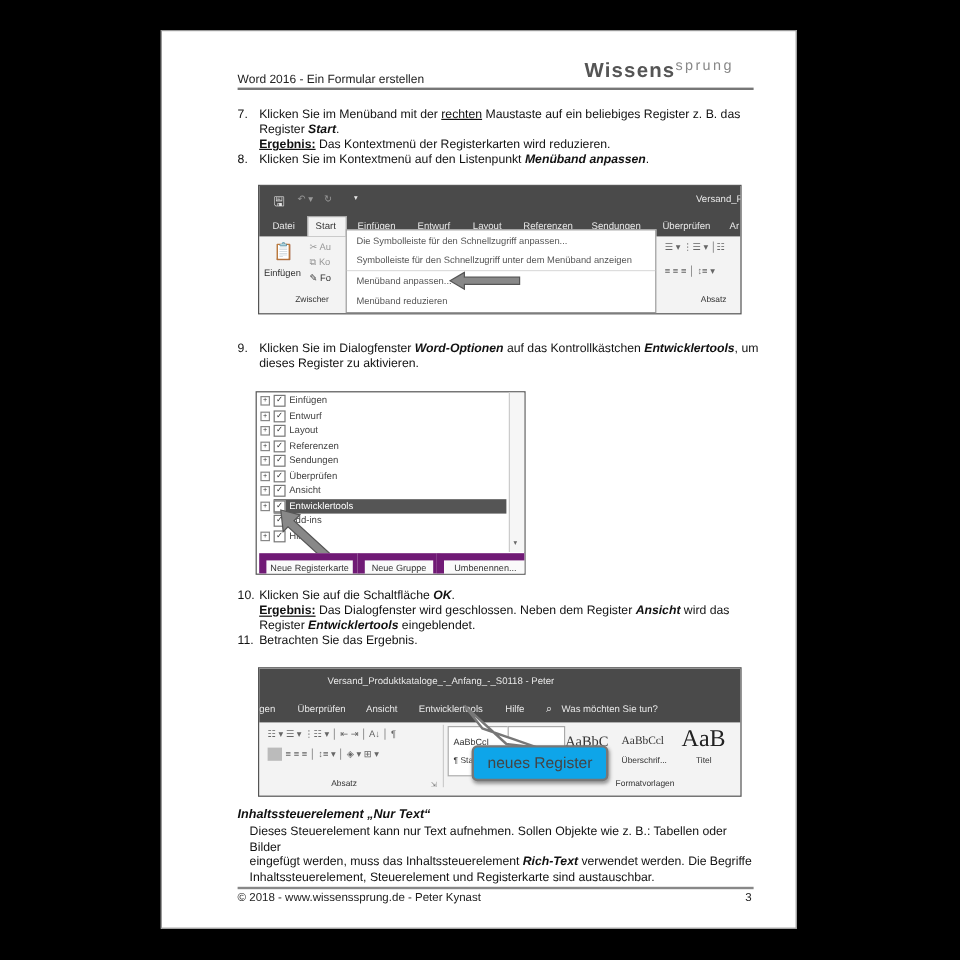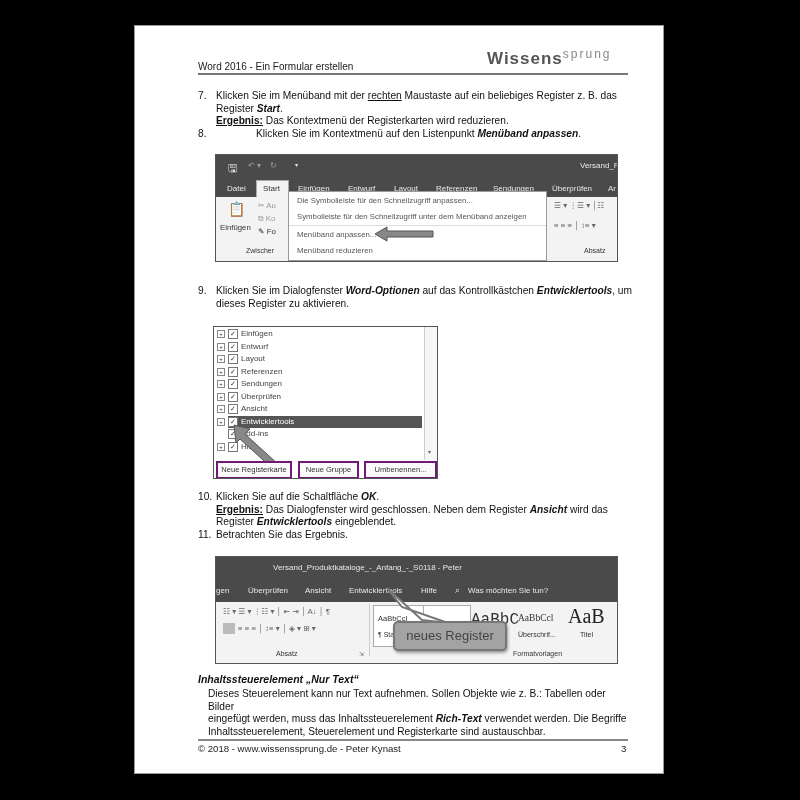--- a/index.html
+++ b/index.html
@@ -31,27 +31,27 @@
   .ctx-sep { position:absolute; left:0; width:100%; height:1px; background:#ddd; }
   .rbtxt { position:absolute; font-size:7.8px; color:#333; white-space:nowrap; }
 
   
   .shot2 { left:78px; top:300px; width:223px; height:151px; border:1px solid #555; background:#fff; overflow:hidden; }
   .tree-row { position:absolute; left:3px; height:12px; font-size:8px; color:#444; white-space:nowrap; }
   .plus { display:inline-block; width:6px; height:6px; border:1px solid #888; font-size:6px; line-height:6px; text-align:center; margin-right:3px; vertical-align:middle; color:#333; }
   .chk { display:inline-block; width:8px; height:8px; border:1px solid #777; font-size:7px; line-height:8px; text-align:center; margin-right:3px; vertical-align:middle; color:#333; background:#fff; }
   .sel { left:14px; width:194px; background:#555; }
   .scroll { left:210px; top:0; width:12px; height:133px; border-left:1px solid #ccc; background:#f6f6f6; }
-  .btn2 { position:absolute; top:134px; height:14px; border:2px solid #701a75; font-size:7.6px; color:#333; text-align:center; line-height:14px; background:#fafafa; white-space:nowrap; }
+  .btn2 { position:absolute; top:134px; height:14px; border:6px solid #701a75; font-size:7.6px; color:#333; text-align:center; line-height:14px; background:#fafafa; white-space:nowrap; }
 
   
   .shot3 { left:80px; top:530px; width:401px; height:106px; border:1px solid #555; background:#f3f3f3; overflow:hidden; }
   .s3-dark { left:0; top:0; width:401px; height:45px; background:#4a4a4a; }
   .s3-div { position:absolute; width:1px; background:#ccc; }
-  .callout { left:177px; top:64px; width:110px; height:26px; background:#a3a3a3; border:2px solid #777; border-radius:5px; font-size:13px; color:#444; text-align:center; line-height:26px; box-shadow:1px 2px 3px #999; }
+  .callout { left:177px; top:64px; width:110px; height:26px; background:#0ea5e9; border:2px solid #777; border-radius:5px; font-size:13px; color:#444; text-align:center; line-height:26px; box-shadow:1px 2px 3px #999; }
 
   .h-section { left:63px; top:647px; font-size:10.5px; font-weight:bold; font-style:italic; }
   .para { left:73px; top:662px; width:420px; font-size:10.2px; line-height:12.5px; }
   .ftr-line { left:63px; top:713px; width:430px; height:2px; background:#888; }
   .ftr-l { left:63px; top:717px; font-size:9.6px; color:#222; }
   .ftr-r { left:486px; top:717px; font-size:9.6px; color:#222; }
 </style>
 </head>
 <body>
 
@@ -65,21 +65,21 @@
     <span class="num" style="left:0; top:0;">7.</span>
     <div class="ind" style="left:18px; top:0;">
       <span>Klicken Sie im Menüband mit der </span><span class="u">rechten</span><span> Maustaste auf ein beliebiges Register z. B. das</span><br>
       <span>Register </span><span class="bi">Start</span><span>.</span><br>
       <span class="erg">Ergebnis:</span><span> Das Kontextmenü der Registerkarten wird reduzieren.</span>
     </div>
   </div>
 
   <div class="txt abs" style="left:63px; top:102px; width:440px;">
     <span class="num" style="left:0; top:0;">8.</span>
-    <div class="ind" style="left:18px; top:0;margin-left:40px;"><span>Klicken Sie im Kontextmenü auf den Listenpunkt </span><span class="bi">Menüband anpassen</span><span>.</span></div>
+    <div class="ind" style="left:18px; top:0;"><span>Klicken Sie im Kontextmenü auf den Listenpunkt </span><span class="bi">Menüband anpassen</span><span>.</span></div>
   </div>
 
   <div class="abs shot1">
     <div class="abs s1-title"></div>
     <div class="abs s1-tabs"></div>
     <span class="wtxt" style="left:12px; top:5px; font-size:11px;">🖫</span>
     <span class="wtxt" style="left:32px; top:6px; color:#999;">↶ ▾</span>
     <span class="wtxt" style="left:54px; top:6px; color:#999;">↻</span>
     <span class="wtxt" style="left:79px; top:6px; font-size:6px;">▾</span>
     <span class="wtxt" style="left:364px; top:6px;">Versand_Pr</span>
@@ -178,21 +178,21 @@
     <span class="rbtxt" style="left:22px; top:67px; color:#666;">≡ ≡ ≡ │ ↕≡ ▾ │ ◈ ▾ ⊞ ▾</span>
     <span class="rbtxt" style="left:60px; top:93px; font-size:7px;">Absatz</span>
     <span class="rbtxt" style="left:143px; top:93px; font-size:6px; color:#777;">⇲</span>
     <div class="s3-div" style="left:153px; top:47px; height:52px;"></div>
 
     <div class="abs" style="left:157px; top:48px; width:50px; height:40px; border:1px solid #aaa; background:#fff;">
       <span class="rbtxt" style="left:4px; top:8px; font-size:7.5px;">AaBbCcI</span>
       <span class="rbtxt" style="left:4px; top:25px; font-size:7px;">¶ Sta</span>
     </div>
     <div class="abs" style="left:207px; top:48px; width:46px; height:40px; border:1px solid #aaa; background:#fff;"></div>
-    <span class="rbtxt" style="left:255px; top:54px; font-size:16px; font-family:Liberation Mono, monospace;">AaBbC</span>
+    <span class="rbtxt" style="left:255px; top:54px; font-size:12px; font-family:Liberation Serif, serif;">AaBbC</span>
     <span class="rbtxt" style="left:302px; top:56px; font-size:9.5px; font-family:'Liberation Serif', serif;">AaBbCcl</span>
     <span class="rbtxt" style="left:302px; top:74px; font-size:7px;">Überschrif...</span>
     <span class="rbtxt" style="left:352px; top:48px; font-size:20px; font-family:'Liberation Serif', serif; color:#222;">AaB</span>
     <span class="rbtxt" style="left:364px; top:74px; font-size:7px;">Titel</span>
     <span class="rbtxt" style="left:297px; top:93px; font-size:7px;">Formatvorlagen</span>
 
     <svg class="abs" style="left:170px; top:30px;" width="80" height="40">
       <polygon points="1,1 36,33 62,36 16,20" fill="#fff" stroke="#777" stroke-width="2"></polygon>
     </svg>
     <div class="abs callout">neues Register</div>

